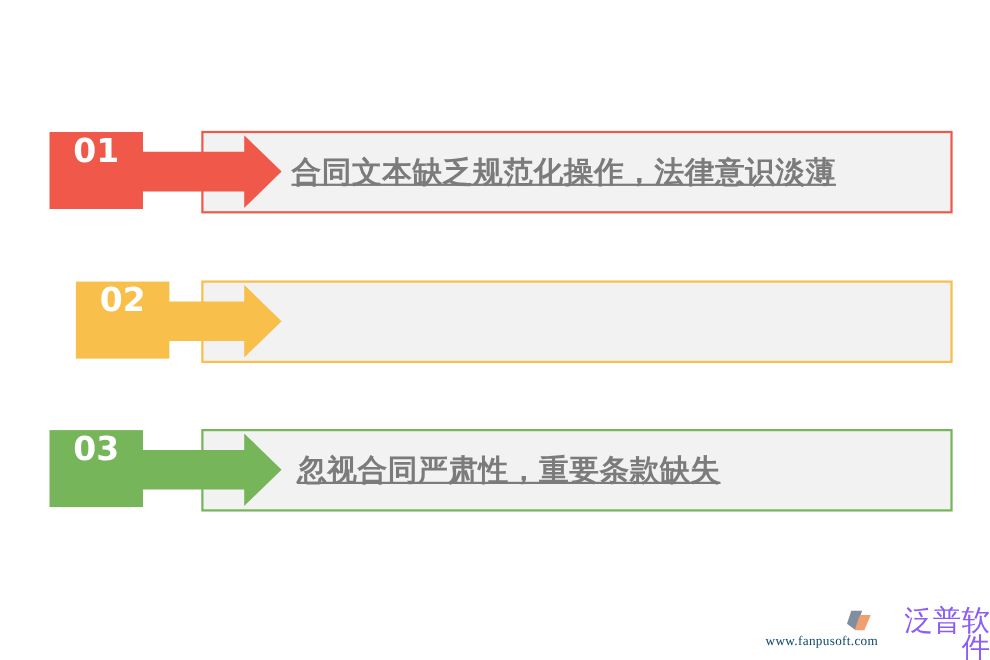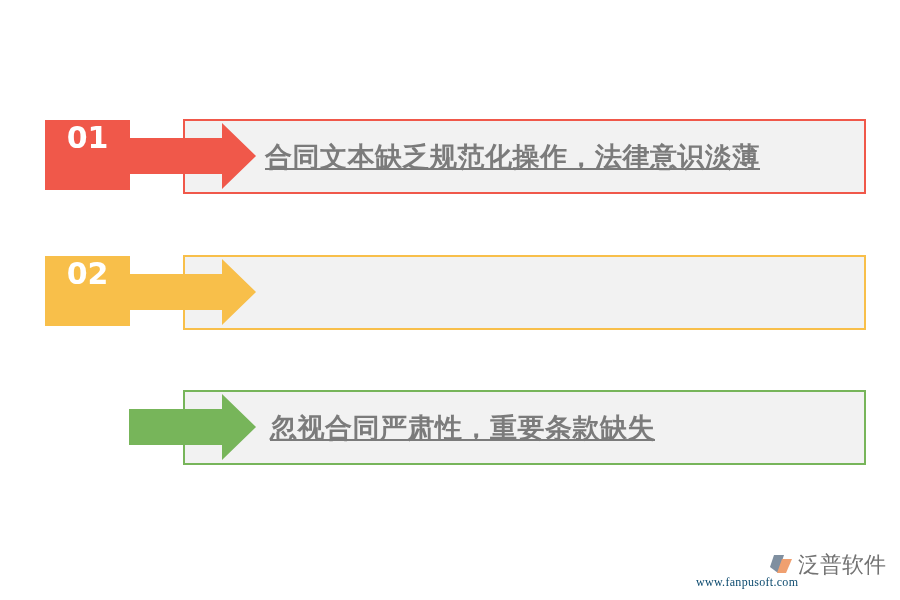--- a/index.html
+++ b/index.html
@@ -8,50 +8,53 @@
   .row { position:absolute; left:0; width:900px; height:76px; }
   .content-box { position:absolute; left:183px; top:0; width:679px; height:71px;
                  background:#f2f2f2; border:2px solid; }
   .num-box { position:absolute; left:45px; top:1px; width:85px; height:70px;
              display:flex; align-items:flex-start; justify-content:center;
              color:#fff; font-weight:bold; font-size:30px; font-family:"DejaVu Sans",sans-serif; }
   .arrow { position:absolute; left:129px; top:4px; width:128px; height:66px; }
   .text { position:absolute; top:0; height:59px; line-height:75px; font-weight:bold;
           font-size:27px; color:#7b7b7b; white-space:nowrap; letter-spacing:0.5px;text-decoration:underline; }
   .logo { position:absolute; left:768px; top:553px; display:flex; align-items:flex-start; }
-  .logo-title { font-size:22px; color:#737373; line-height:24px; font-family:"DejaVu Sans",sans-serif;text-align:right; }
+  .logo-title { font-size:26px; color:#8b5cf6; line-height:24px; font-family:"DejaVu Sans",sans-serif;text-align:right; }
   .logo-url { position:absolute; left:696px; top:575px; font-size:12px; color:#0c4a6e;
               font-family:Liberation Serif, serif; letter-spacing:0.3px; }
 </style>
 </head>
 <body>
 
 <div class="row" style="top:119px;">
   <div class="content-box" style="border-color:#f0584a;"></div>
   <div class="num-box" style="background:#f0584a;">
     <span>01</span>
   </div>
   <svg class="arrow" viewBox="0 0 128 66">
     <polygon points="0,15 93,15 93,0 127,33 93,66 93,51 0,51" fill="#f0584a"></polygon>
   </svg>
   <span class="text" style="left:265px;">合同文本缺乏规范化操作，法律意识淡薄</span>
 </div>
 
 <div class="row" style="top:255px;">
   <div class="content-box" style="border-color:#f8bf4a;"></div>
-  <div class="num-box" style="background:#f8bf4a;">
+  <div class="num-box" style="background:#f8bf4a;margin-left:24px;">
     <span>02</span>
   </div>
   <svg class="arrow" viewBox="0 0 128 66">
     <polygon points="0,15 93,15 93,0 127,33 93,66 93,51 0,51" fill="#f8bf4a"></polygon>
   </svg>
 </div>
 
 <div class="row" style="top:390px;">
   <div class="content-box" style="border-color:#77b55a;"></div>
+  <div class="num-box" style="background:#77b55a;">
+    <span>03</span>
+  </div>
   <svg class="arrow" viewBox="0 0 128 66">
     <polygon points="0,15 93,15 93,0 127,33 93,66 93,51 0,51" fill="#77b55a"></polygon>
   </svg>
   <span class="text" style="left:270px;">忽视合同严肃性，重要条款缺失</span>
 </div>
 
 <div class="logo">
   <svg width="28" height="22" viewBox="0 0 28 22" style="margin-right:2px;">
     <polygon points="6,2 16,2 10,20 2,14" fill="#7f8fa0"></polygon>
     <polygon points="14,6 24,6 18,20 9,20" fill="#f0a070"></polygon>

